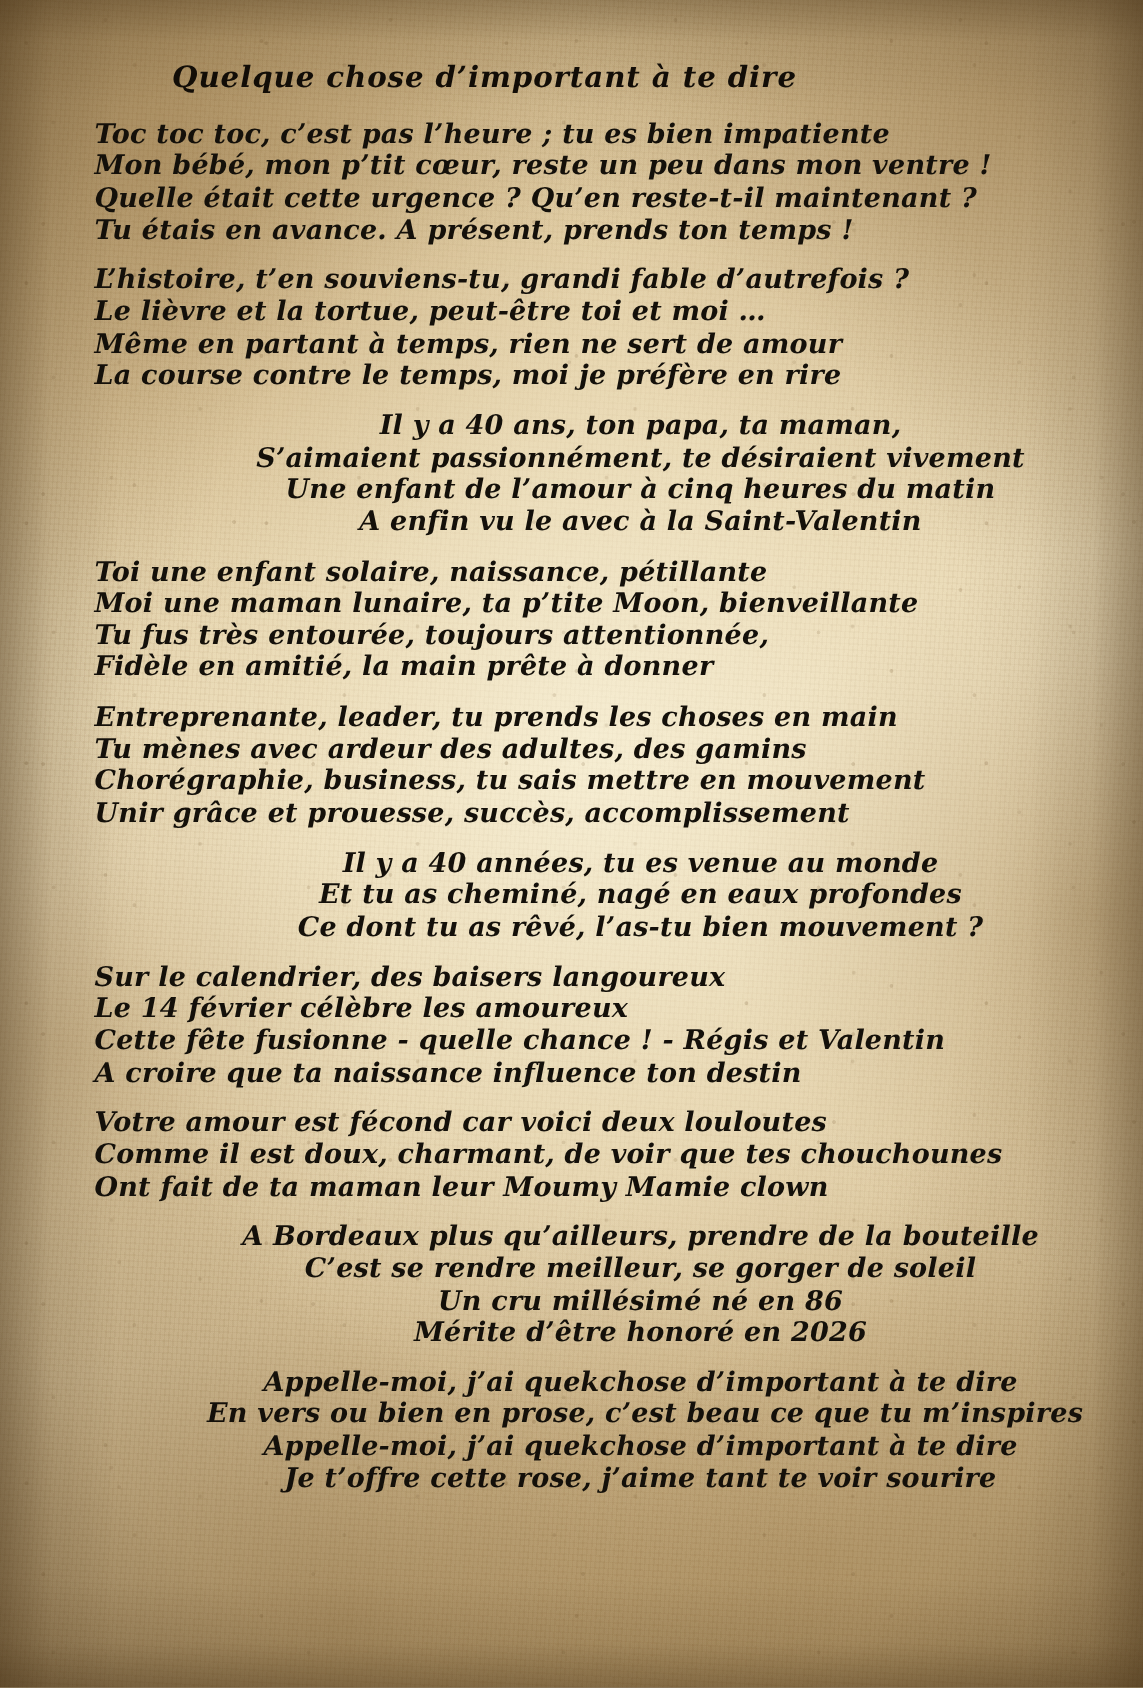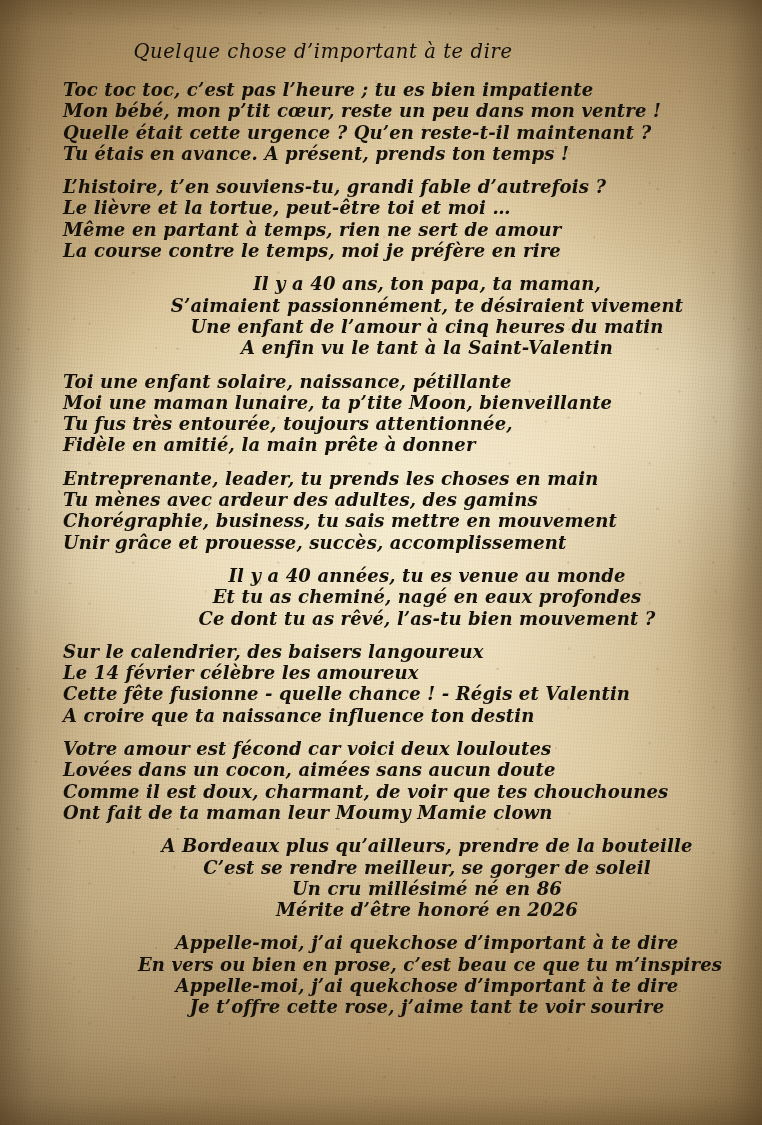--- a/index.html
+++ b/index.html
@@ -94,21 +94,21 @@
   }
 
   .poem-title {
     position: absolute;
     top: 40px;
     left: 0;
     width: 646px;
     text-align: center;
     font-family: "DejaVu Serif", "Liberation Serif", serif;
     font-style: italic;
-    font-weight: 400;
+    font-weight: 700;
     font-size: 19.5px;
     letter-spacing: 0.6px;
     color: #120d07;
     white-space: nowrap;
   }
 
   .stanzas {
     position: absolute;
     top: 79px;
     left: 0;
@@ -150,21 +150,21 @@
         <div class="stanza">
           <span class="line">L’histoire, t’en souviens-tu, grandi fable d’autrefois ?</span>
           <span class="line">Le lièvre et la tortue, peut-être toi et moi …</span>
           <span class="line">Même en partant à temps, rien ne sert de amour</span>
           <span class="line">La course contre le temps, moi je préfère en rire</span>
         </div>
         <div class="stanza indented">
           <span class="line">Il y a 40 ans, ton papa, ta maman,</span>
           <span class="line">S’aimaient passionnément, te désiraient vivement</span>
           <span class="line">Une enfant de l’amour à cinq heures du matin</span>
-          <span class="line">A enfin vu le tant à la Saint-Valentin</span>
+          <span class="line">A enfin vu le avec à la Saint-Valentin</span>
         </div>
         <div class="stanza">
           <span class="line">Toi une enfant solaire, naissance, pétillante</span>
           <span class="line">Moi une maman lunaire, ta p’tite Moon, bienveillante</span>
           <span class="line">Tu fus très entourée, toujours attentionnée,</span>
           <span class="line">Fidèle en amitié, la main prête à donner</span>
         </div>
         <div class="stanza">
           <span class="line">Entreprenante, leader, tu prends les choses en main</span>
           <span class="line">Tu mènes avec ardeur des adultes, des gamins</span>
@@ -177,21 +177,20 @@
           <span class="line">Ce dont tu as rêvé, l’as-tu bien mouvement ?</span>
         </div>
         <div class="stanza">
           <span class="line">Sur le calendrier, des baisers langoureux</span>
           <span class="line">Le 14 février célèbre les amoureux</span>
           <span class="line">Cette fête fusionne - quelle chance ! - Régis et Valentin</span>
           <span class="line">A croire que ta naissance influence ton destin</span>
         </div>
         <div class="stanza">
           <span class="line">Votre amour est fécond car voici deux louloutes</span>
-          <span class="line">Lovées dans un cocon, aimées sans aucun doute</span>
           <span class="line">Comme il est doux, charmant, de voir que tes chouchounes</span>
           <span class="line">Ont fait de ta maman leur Moumy Mamie clown</span>
         </div>
         <div class="stanza indented">
           <span class="line">A Bordeaux plus qu’ailleurs, prendre de la bouteille</span>
           <span class="line">C’est se rendre meilleur, se gorger de soleil</span>
           <span class="line">Un cru millésimé né en 86</span>
           <span class="line">Mérite d’être honoré en 2026</span>
         </div>
         <div class="stanza indented">

